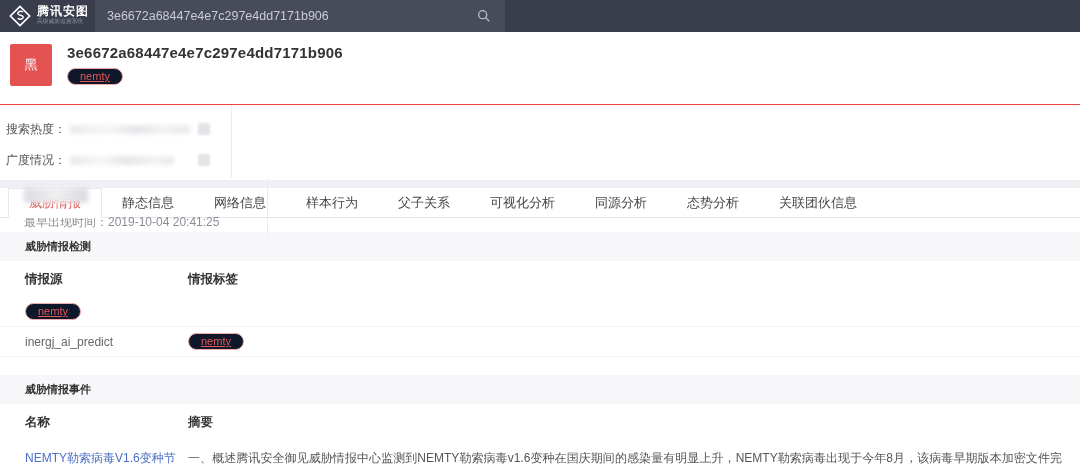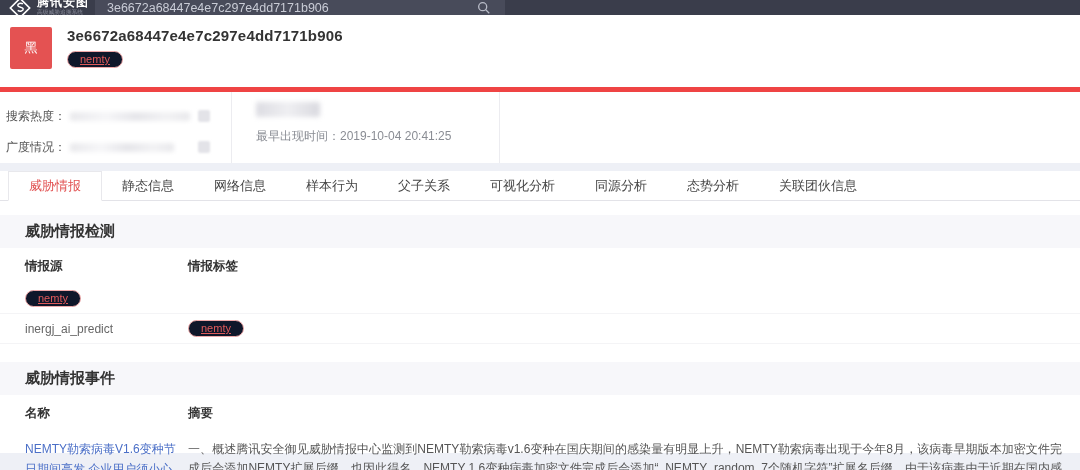--- a/index.html
+++ b/index.html
@@ -1,40 +1,40 @@
 <!DOCTYPE html>
 <html><head>
 <meta charset="utf-8">
 <style>
   * { box-sizing: border-box; margin: 0; padding: 0; }
   html,body { width:1080px; height:470px; overflow:hidden; }
   body { font-family:"Liberation Sans","DejaVu Sans",sans-serif; background:#eef0f6; }
 
   
-  .topbar { height:15px; background:#3a3d4b; display:flex; align-items:stretch; }
+  .topbar { height:32px; background:#3a3d4b; display:flex; align-items:stretch; }
   .logo { display:flex; align-items:center; gap:6px; padding:0 9px; width:95px; cursor:pointer; }
   .logo-icon svg { display:block; }
   .logo-text { display:flex; flex-direction:column; line-height:1.1; }
   .logo-title { color:#ffffff; font-size:12px; font-weight:bold; letter-spacing:1px; white-space:nowrap; }
   .logo-sub { color:#8e919f; font-size:8px; transform:scale(.72); transform-origin:left top; white-space:nowrap; margin-top:1px; }
   .searchbox { width:410px; background:#484b5a; display:flex; align-items:center; padding:0 12px; }
   .searchbox input { flex:1; background:transparent; border:none; outline:none; color:#c9ccd6; font-size:12.5px; font-family:inherit; }
   .search-btn { width:18px; height:18px; display:flex; align-items:center; justify-content:center; cursor:pointer; }
 
   
   .sample-card { background:#ffffff; height:72px; padding:12px 0 0 10px; display:flex; }
   .verdict-badge { width:42px; height:42px; background:#e45252; border-radius:2px; color:#fff;
                    display:flex; align-items:center; justify-content:center; font-size:13px; flex:0 0 42px; }
   .sample-main { margin-left:15px; }
   .sample-hash { font-size:15px; font-weight:bold; color:#333; letter-spacing:.2px; }
   .tag-nemty { display:inline-block; margin-top:7px; border:1px solid #eFa9a9; background:#0f172a; color:#e05a5a;
                font-size:11px; padding:1px 12px 2px; border-radius:10px; text-decoration:underline; cursor:pointer; }
 
   
-  .info-row { background:#fff; border-top:5px solid #ef4444; height:76px; display:flex; }
+  .info-row { background:#fff; border-top:1px solid #ef4444; height:76px; display:flex;flex-direction:column; }
   .stats-col { width:232px; border-right:1px solid #ececf0; padding:11px 0 0 6px; }
   .stat-line { display:flex; align-items:center; height:26px; margin-bottom:5px; }
   .stat-label { font-size:12px; color:#555; width:64px; }
   .blur-bar { height:9px; border-radius:2px; filter:blur(2px);
               background:linear-gradient(90deg,#e9e9ec 0%,#f6f6f8 30%,#e6e6ea 55%,#f2f2f4 80%,#e9e9ec 100%); }
   .bar1 { width:120px; } .bar2 { width:104px; margin-right:16px; }
   .gray-sq { width:12px; height:12px; background:#e3e3e8; border-radius:2px; margin-left:8px; filter:blur(1px); }
   .firstseen-col { width:268px; border-right:1px solid #ececf0; padding:10px 0 7px 24px; }
   .blur-block { width:64px; height:15px; border-radius:2px; filter:blur(2.5px);
                 background:linear-gradient(90deg,#dcdce2,#efeff2,#d9d9df); margin-bottom:11px; }
@@ -44,21 +44,21 @@
   .gap { height:8px; background:#eef0f6; }
 
   
   .tabbar { background:#fff; height:30px; display:flex; align-items:stretch; border-bottom:1px solid #e3e3e8;padding-left:8px; }
   .tab { display:flex; align-items:center; padding:0 20px; font-size:13px; color:#454545; cursor:pointer; white-space:nowrap; }
   .tab.active { border:1px solid #e8e8ec; border-bottom:1px solid #ffffff; color:#e14f4f; margin-bottom:-1px; background:#fff; }
 
   
   .content { background:#fff; height:252px; }
   .spacer14 { height:14px; background:#fff; }
-  .section-band { background:#f7f7fa; padding:7px 0 7px 25px; font-size:15px; font-weight:bold; color:#333; }
+  .section-band { background:#f7f7fa; padding:7px 0 7px 25px; font-size:11px; font-weight:bold; color:#333; }
   .thead { display:flex; padding:10px 0 9px 25px; font-size:12.5px; font-weight:bold; color:#333; }
   .col-1 { width:163px; flex:0 0 163px; }
   .col-2 { flex:1; padding-right:20px; }
   .trow { display:flex; align-items:center; padding:6px 0 6px 25px; font-size:12px; color:#666; border-bottom:1px solid #f4f4f6; min-height:28px; }
   .trow:last-child { border-bottom:none; }
   .sect-margin { height:18px; background:#fff; }
   .event-row { display:flex; padding:9px 0 0 25px; font-size:12px; }
   .event-name { width:163px; flex:0 0 163px; color:#4b6fc7; line-height:1.65; cursor:pointer; padding-right:8px; }
   .event-summary { flex:1; padding-right:18px; color:#555; line-height:1.6; text-align:justify; }
 </style>

